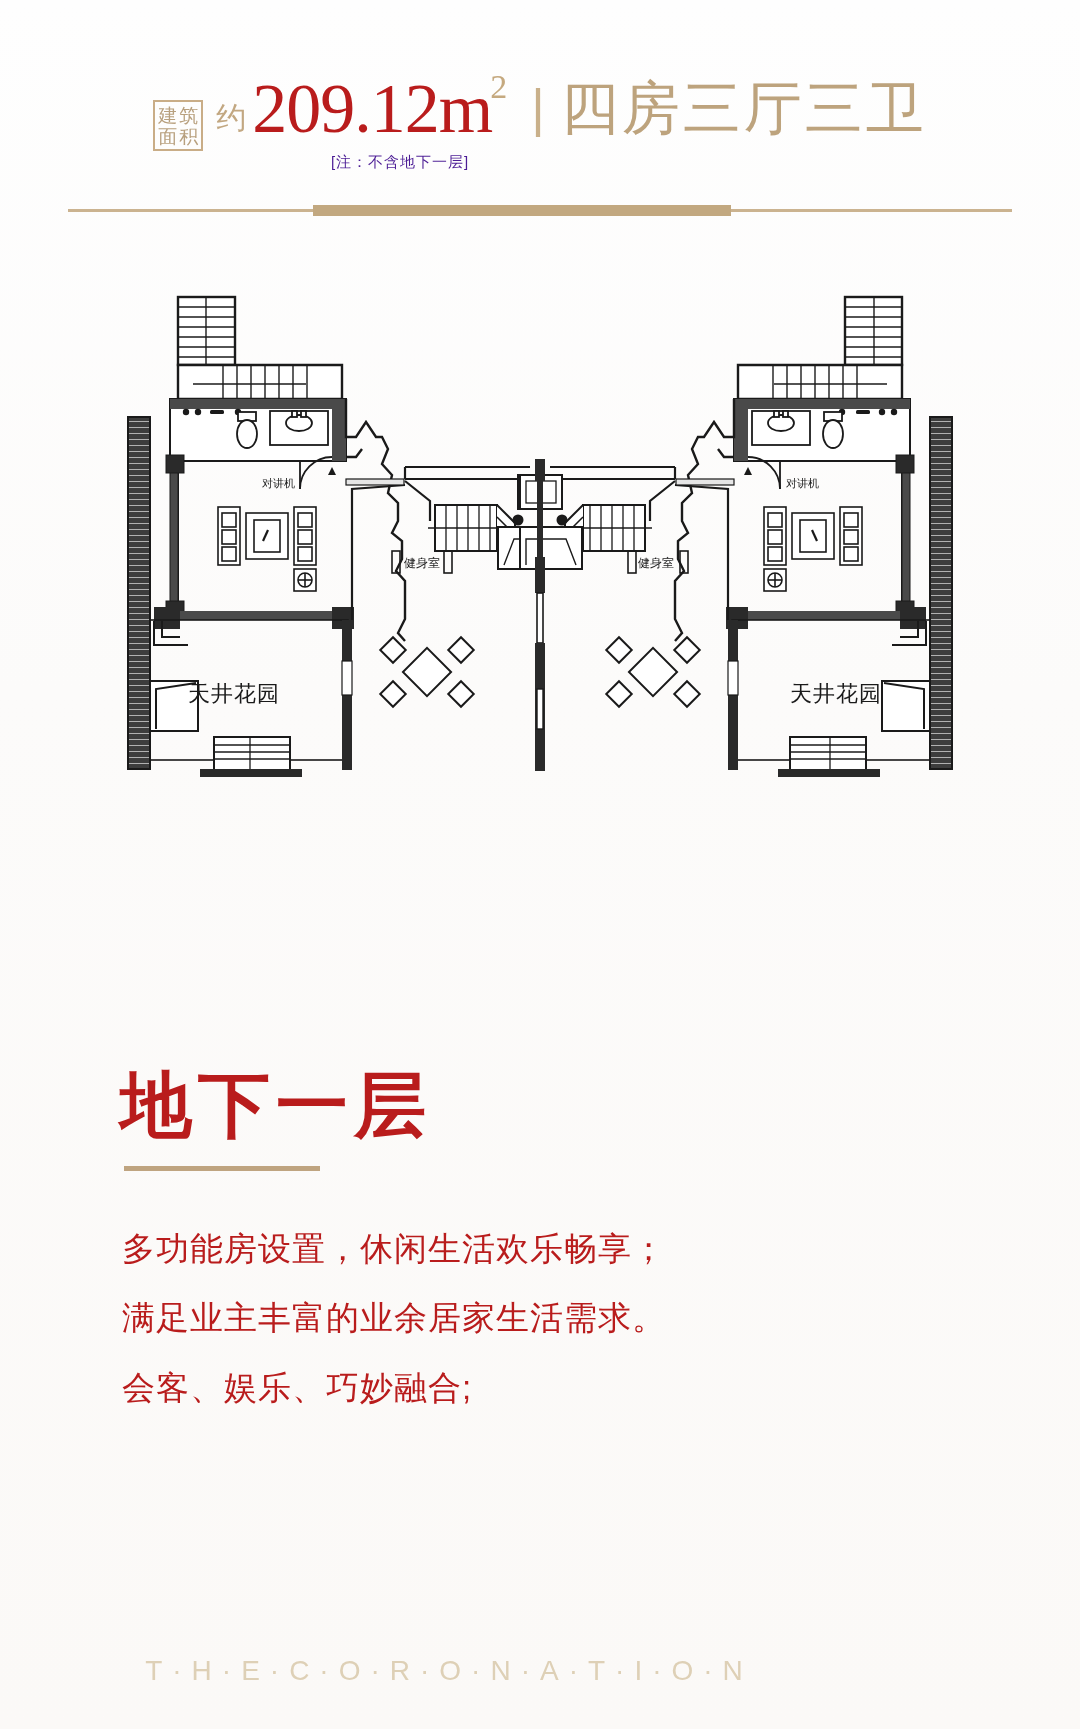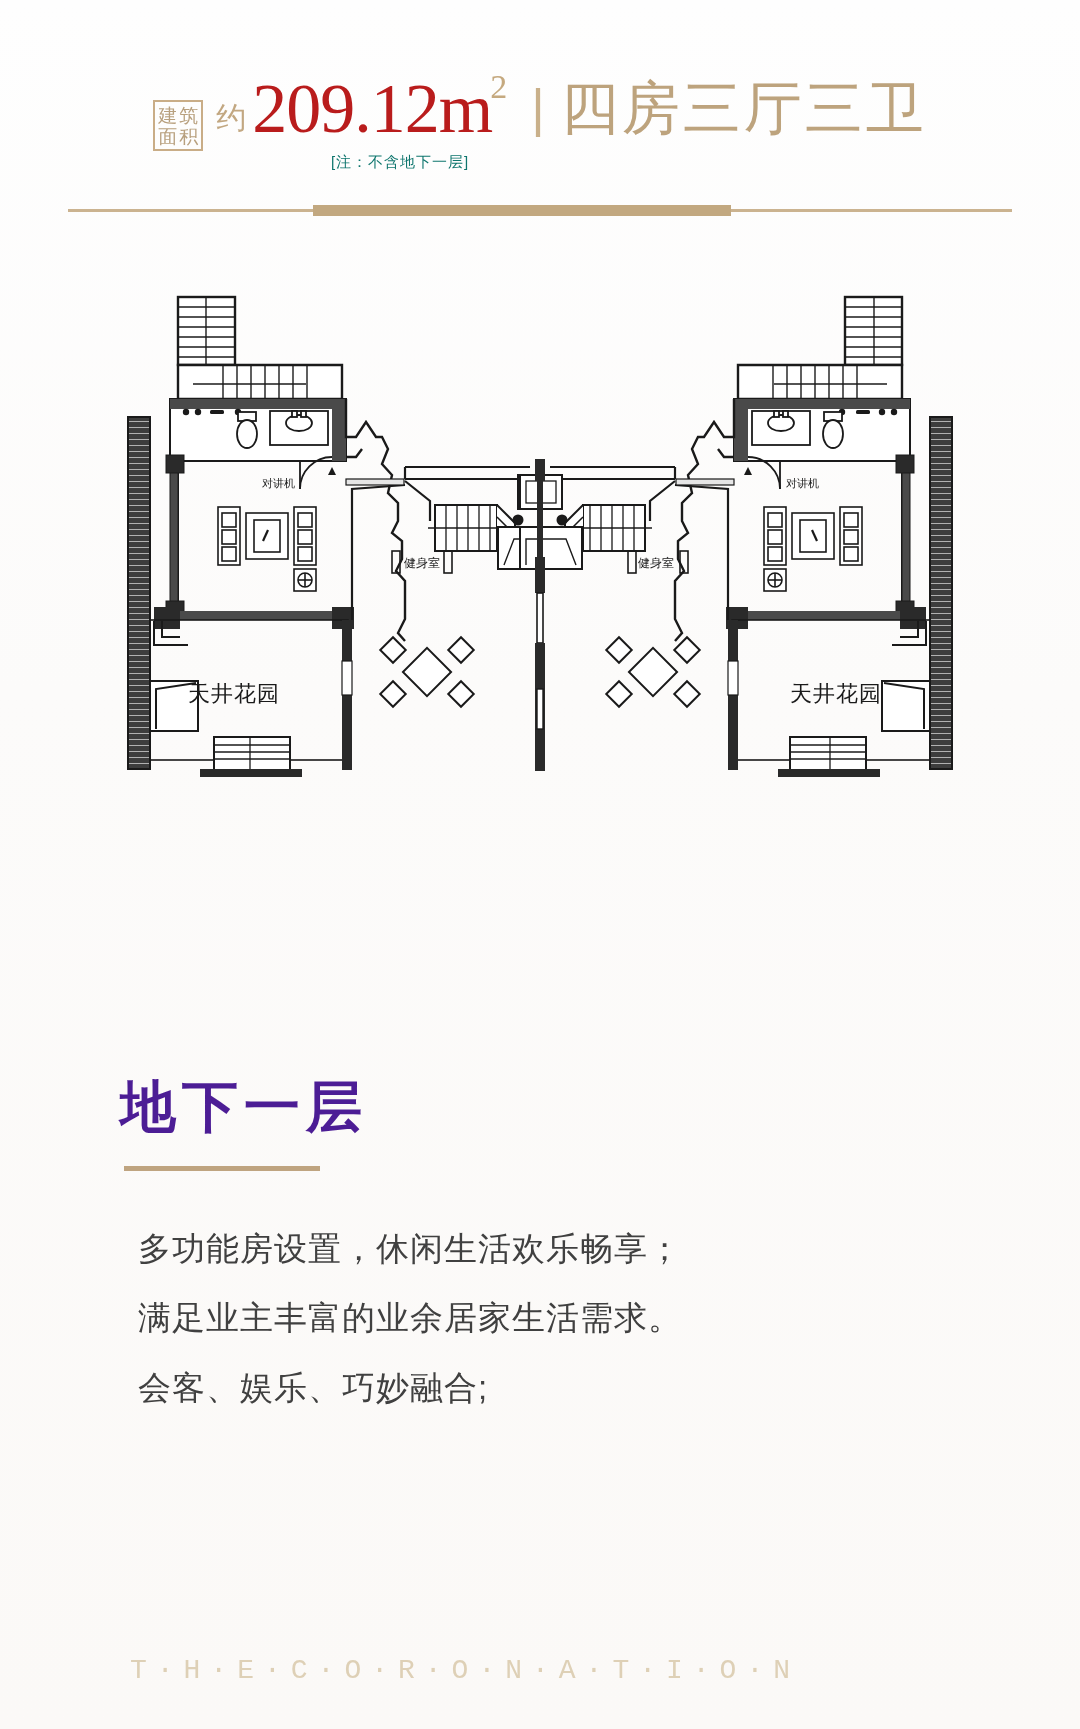--- a/index.html
+++ b/index.html
@@ -75,21 +75,21 @@
     top: -34px;
     left: -2px;
   }
   .note {
     position: absolute;
     left: 50%;
     transform: translateX(-36%);
     bottom: -28px;
     white-space: nowrap;
     font-size: 15px;
-    color: #0f766e;
+    color: #4c1d95;
     font-family: "Liberation Sans", sans-serif;
     letter-spacing: 1px;
   }
   .vbar {
     font-size: 52px;
     color: #c9b08a;
     font-weight: 300;
     margin: 0 16px 0 22px;
     position: relative;
     top: -6px;
@@ -129,60 +129,59 @@
     height: 560px;
     text-align: center;
   }
   .plan svg { display: block; }
 
   
   .sec-heading {
     position: absolute;
     left: 120px;
     top: 1058px;
-    font-size: 56px;
+    font-size: 72px;
     font-weight: bold;
-    color: #4c1d95;
+    color: #b91c1c;
     letter-spacing: 6px;
     font-family: "Liberation Sans", sans-serif;
-    margin-top: 12px;
   }
   .sec-underline {
     position: absolute;
     left: 124px;
     top: 1166px;
     width: 196px;
     height: 5px;
     background: #bfa480;
   }
 
   
   .body-text {
     position: absolute;
     left: 122px;
     top: 1228px;
     width: 840px;
   }
   .body-text p {
-    margin: 0 0 28px 16px;
+    margin: 0 0 28px 0;
     font-size: 33px;
-    color: #404040;
+    color: #b91c1c;
     font-family: "Liberation Sans", sans-serif;
     letter-spacing: 1px;
     line-height: 1.25;
   }
 
   
   .footer {
     position: absolute;
-    left: 16px;
+    left: 0;
     top: 1655px;
     width: 898px;
     text-align: center;
-    font-family: Liberation Mono, monospace;
+    font-family: Liberation Sans, sans-serif;
     font-size: 28px;
     color: #ded0b6;
     letter-spacing: 10px;
   }
 </style>
 </head>
 <body>
 
 <div class="header">
   <div class="hdr-row">

